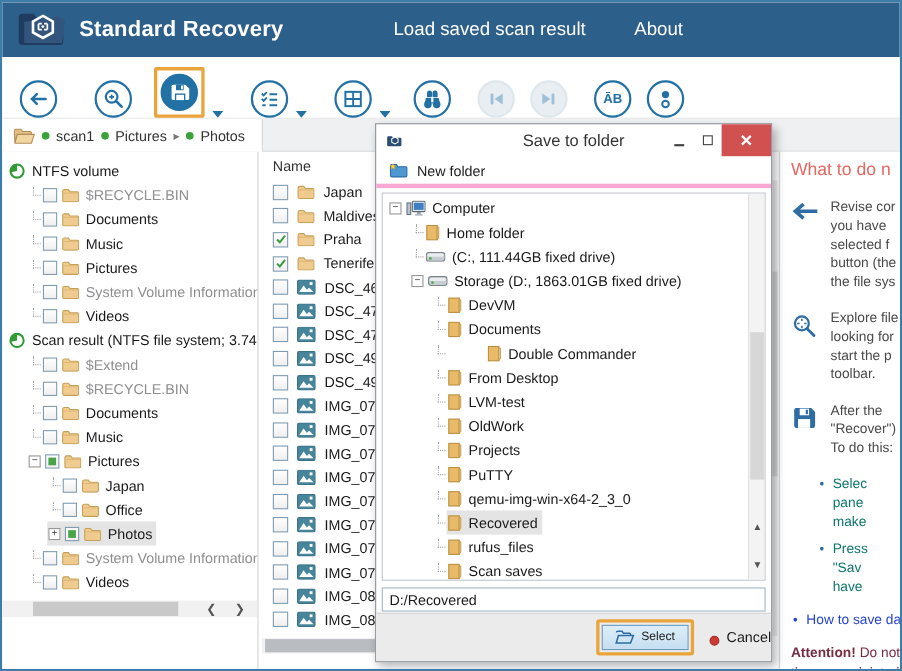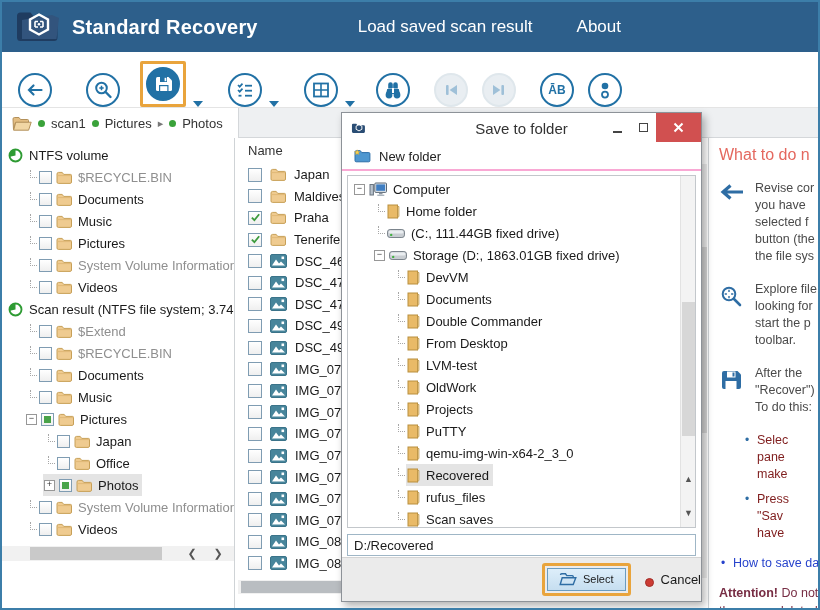--- a/index.html
+++ b/index.html
@@ -82,41 +82,41 @@
 
   
   .rpanel { position:absolute; left:706px; top:0; width:114px; bottom:0; border-left:1px solid #cfd3d6;
             background:#fff; overflow:hidden; padding:8px 0 0 10px; }
   .rpanel h2 { font-size:16px; font-weight:normal; color:#e4685f; white-space:nowrap; margin-bottom:16px; }
   .step { display:flex; margin-bottom:16px; }
   .step-ic { width:36px; flex:none; padding-top:3px; }
   .slines div { font-size:12.5px; color:#4a4a4a; line-height:17px; white-space:nowrap; }
   .bul { display:flex; margin:0 0 8px 26px; }
   .bul .bdot { color:#2e6da4; width:12px; flex:none; font-size:12px; line-height:17px; }
-  .bul .blines div { font-size:12.5px; color:#7f1d1d; line-height:17px; white-space:nowrap; }
+  .bul .blines div { font-size:12.5px; color:#0f766e; line-height:17px; white-space:nowrap; }
   .linkrow { display:flex; margin:14px 0 14px 2px; }
   .linkrow .bdot { color:#2743cc; width:12px; flex:none; font-size:12px; }
   .linkrow a { font-size:12.5px; color:#2743cc; text-decoration:none; white-space:nowrap; }
   .attn { font-size:12.5px; color:#772d44; line-height:18px; }
   .attn div { white-space:nowrap; }
   .attn b { font-weight:bold; }
 
   
   .dlg { position:absolute; left:339px; top:110px; width:361px; height:490px; background:#fff;
          border:1px solid #8d9298; box-shadow:3px 4px 8px rgba(0,0,0,.3); z-index:20; }
   .dtitle { position:relative; height:30px; display:flex; align-items:center; }
   .dtitle .dlogo { margin-left:9px; }
   .dtitle .ttl { position:absolute; left:0; right:0; text-align:center; font-size:15px; color:#333; }
   .winbtns { position:absolute; right:0; top:0; height:29px; display:flex; align-items:stretch; }
   .wb { width:26px; display:flex; align-items:center; justify-content:center; }
   .wb .minbar { width:9px; height:2px; background:#444; margin-top:8px; }
   .wb .maxbox { width:9px; height:9px; border:1.5px solid #444; }
   .wb.close { width:45px; background:#d15050; }
 
-  .dtb { height:28px; border-bottom:2px solid #f9a8d4; display:flex; align-items:center; gap:8px;
+  .dtb { height:28px; border-bottom:4px solid #f9a8d4; display:flex; align-items:center; gap:8px;
          padding-left:11px; font-size:13px; color:#222; }
   .dtreebox { position:absolute; left:5px; right:5px; top:62px; height:353px; border:1px solid #c3c7cb; overflow:hidden; }
   .dtree { position:absolute; left:0; top:2px; right:16px; bottom:0; overflow:hidden; }
   .dvscroll { position:absolute; right:0; top:0; width:15px; bottom:0; background:#f3f3f3; border-left:1px solid #e2e2e2; }
   .dvscroll .thumb { position:absolute; left:1px; width:13px; top:36%; height:38%; background:#d7d7d7; }
   .dvscroll .ch { position:absolute; left:0; width:15px; height:16px; color:#555; font-size:9px;
                   display:flex; align-items:center; justify-content:center; }
   .ch.up { bottom:40px; } .ch.dn { bottom:6px; }
 
   .dpath { position:absolute; left:5px; right:5px; top:421px; height:22px; border:1px solid #9fb6c6;
@@ -894,21 +894,21 @@
             <span class="rowbox">
               <span class="ic">
                 <svg width="13" height="15" viewBox="0 0 13 15">
                   <rect x="1" y="1" width="9.5" height="13" fill="#e9ba67" stroke="#b98f3e"></rect>
                   <path d="M10.5 2.5 h1.4 v10 l-1.4 1.3 z" fill="#f8e3b4" stroke="#b98f3e" stroke-width="0.8"></path>
                 </svg>
               </span>
               <span class="lbl">Documents</span>
             </span>
           </div>
-          <div class="trow" style="padding-left: 45px;">
+          <div class="trow" style="padding-left: 45px; gap: 36px;">
             <span class="conn"></span>
             <span class="rowbox">
               <span class="ic">
                 <svg width="13" height="15" viewBox="0 0 13 15">
                   <rect x="1" y="1" width="9.5" height="13" fill="#e9ba67" stroke="#b98f3e"></rect>
                   <path d="M10.5 2.5 h1.4 v10 l-1.4 1.3 z" fill="#f8e3b4" stroke="#b98f3e" stroke-width="0.8"></path>
                 </svg>
               </span>
               <span class="lbl">Double Commander</span>
             </span>

